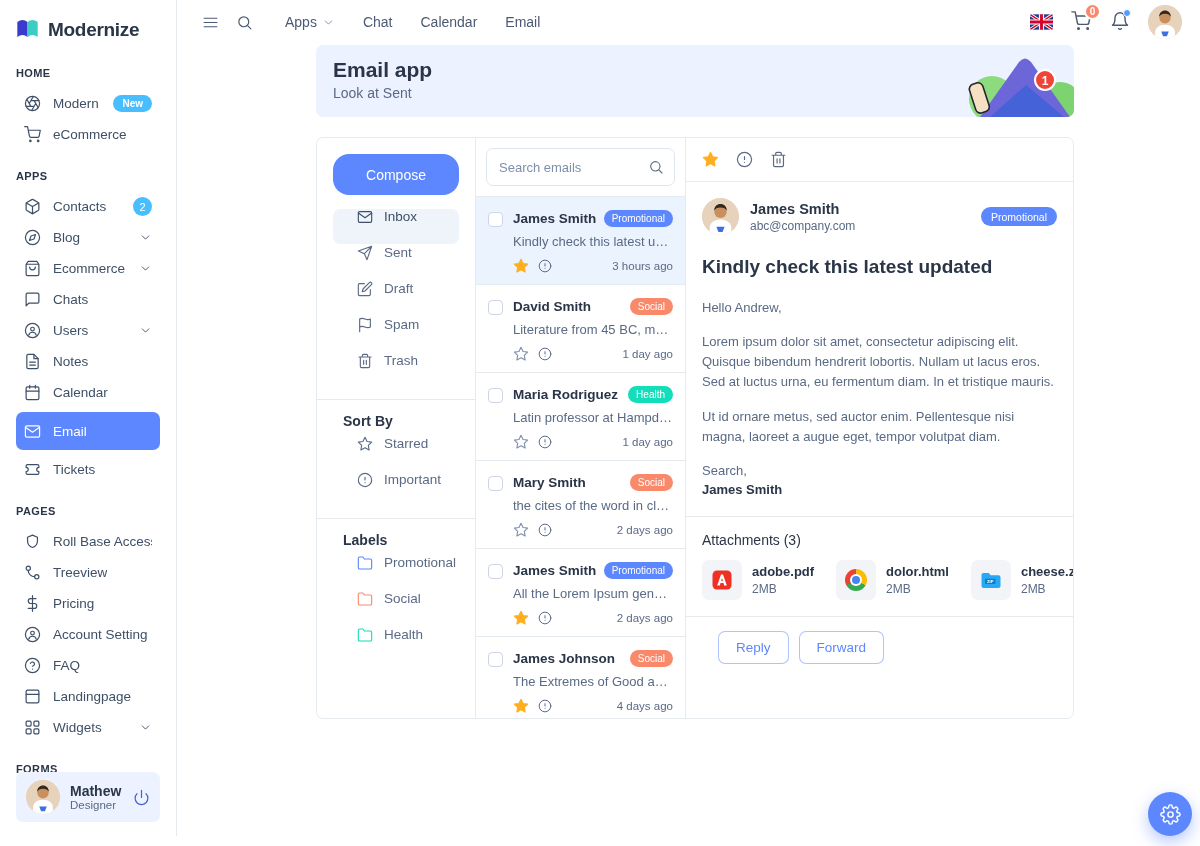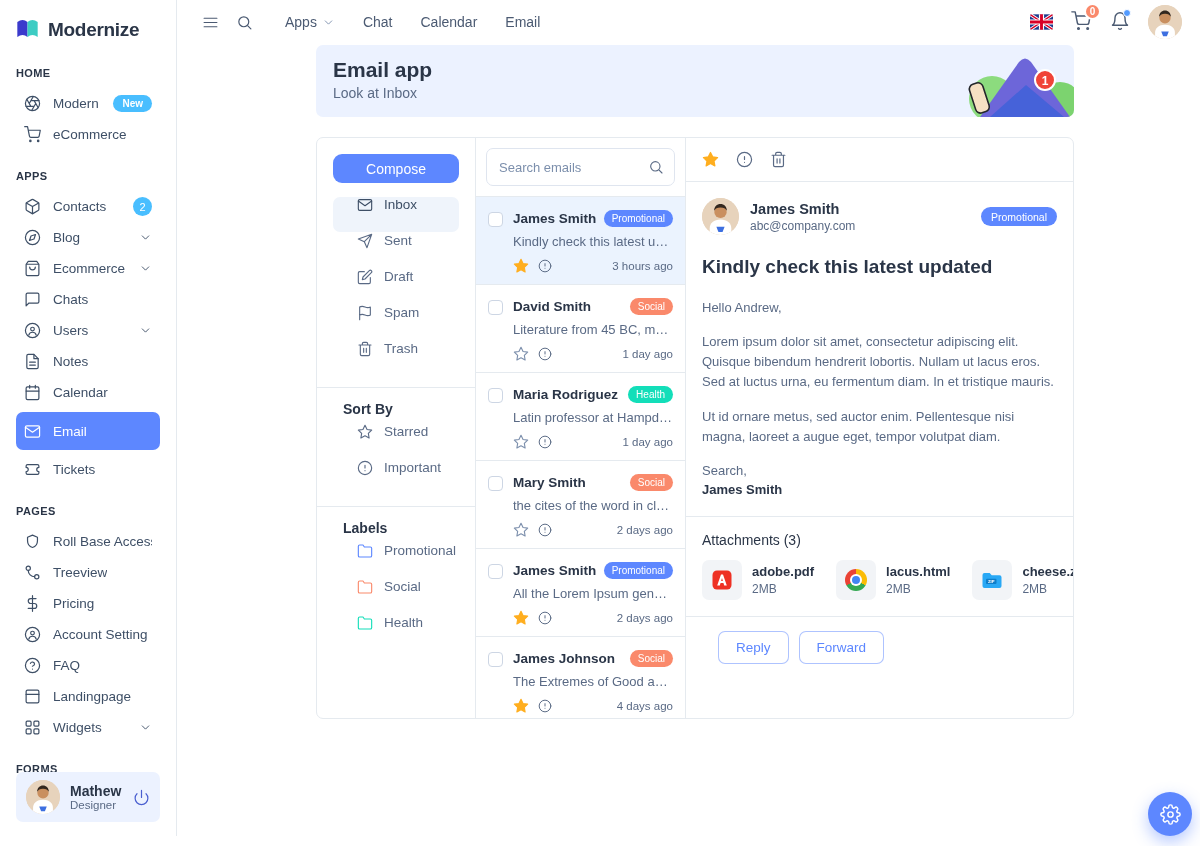--- a/index.html
+++ b/index.html
@@ -53,21 +53,21 @@
   .banner{position:relative;height:72px;background:#ECF2FF;border-radius:7px;overflow:hidden;margin-top:1px}
   .banner-title{font-size:21px;font-weight:600;color:#2A3547;margin:13px 0 3px 17px}
   .banner-sub{font-size:14px;color:#5A6A85;margin-left:17px}
   .banner-illu{position:absolute;right:0;top:0;height:72px;width:150px}
   .banner-illu svg{width:100%;height:100%}
 
   .mail-card{display:flex;height:582px;margin-top:20px;border:1px solid #e5eaef;border-radius:7px;background:#fff;overflow:hidden}
 
   
   .mail-nav{width:158px;flex:none;padding:16px}
-  .compose{width:100%;height:29px;background:#5D87FF;color:#fff;border:none;border-radius:9px;font-size:14px;cursor:pointer}
+  .compose{width:100%;height:41px;background:#5D87FF;color:#fff;border:none;border-radius:16px;font-size:14px;cursor:pointer}
   .mfolders{margin-top:14px}
   .mfolder{display:flex;align-items:flex-start;gap:11px;height:35px;padding:0 24px;border-radius:7px;font-size:13.5px;color:#5A6A85;cursor:pointer;text-decoration:none;margin-bottom:1px}
   .mfolder .ic{width:16px;height:16px;color:#5A6A85}
   .mfolder.active{background:#EFF4FB;color:#3e4f66}
   .mfolder.active .ic{color:#3e4f66}
   .mdivider{height:1px;background:#e5eaef;margin:11px -16px}
   .mhead{font-size:14px;font-weight:700;color:#2A3547;margin:13px 0 7px;padding-left:10px}
 
   
   .mail-list{width:211px;flex:none;border-left:1px solid #e5eaef;border-right:1px solid #e5eaef;display:flex;flex-direction:column;overflow:hidden}
@@ -476,21 +476,21 @@
             <path d="M11.7 12.5c.2-4.2 2.8-6.7 6.3-6.7s6.1 2.5 6.3 6.7c-1.6-2.2-2.8-3.2-6.3-3.2s-4.7 1-6.3 3.2z" fill="#33281f"></path>
           </svg>
         </span>
     </div>
   </header>
 
   <main class="content">
     <div class="page">
       <div class="banner">
         <div class="banner-title">Email app</div>
-        <div class="banner-sub">Look at Inbox</div>
+        <div class="banner-sub">Look at Sent</div>
         <div class="banner-illu">
           <svg viewBox="0 0 150 72" preserveAspectRatio="xMaxYMax slice">
             <circle cx="68" cy="54" r="23" fill="#8CDB7E"></circle>
             <circle cx="136" cy="58" r="21" fill="#7CD36F"></circle>
             <path d="M56 72 L95 17 Q101 10 107 17 L146 72 Z" fill="#6D66D9"></path>
             <path d="M66 72 L102 40 L140 72 Z" fill="#4662D9"></path>
             <rect x="48" y="38" width="14" height="30" rx="5" transform="rotate(-18 55 52)" fill="#F5E0C3" stroke="#23262b" stroke-width="1.6"></rect>
             <circle cx="121" cy="35" r="10" fill="#F04438" stroke="#fff" stroke-width="2"></circle>
             <text x="121" y="39.5" text-anchor="middle" font-size="12" font-weight="bold" fill="#fff" font-family="Liberation Sans, sans-serif">1</text>
           </svg>
@@ -815,21 +815,21 @@
       <div class="att-size">2MB</div>
     </span>
   </div>
                 <div class="att">
     <span class="att-tile">
                     <span class="ic">
                       <span class="chrome-ball"></span>
                     </span>
                   </span>
     <span>
-      <div class="att-name">lacus.html</div>
+      <div class="att-name">dolor.html</div>
       <div class="att-size">2MB</div>
     </span>
   </div>
                 <div class="att">
     <span class="att-tile">
                     <span class="ic">
                       <svg viewBox="0 0 24 24">
                         <path d="M2.5 7a2 2 0 0 1 2-2h5.2l2 2.2h7.8a2 2 0 0 1 2 2V18a2 2 0 0 1-2 2h-15a2 2 0 0 1-2-2z" fill="#29A8F5"></path>
                         <rect x="6" y="10.8" width="10.5" height="5.2" rx="1" fill="#0E7DC9"></rect>
                         <text x="11.25" y="14.8" text-anchor="middle" font-size="4.2" font-weight="bold" fill="#fff" font-family="Liberation Sans, sans-serif">ZIP</text>

